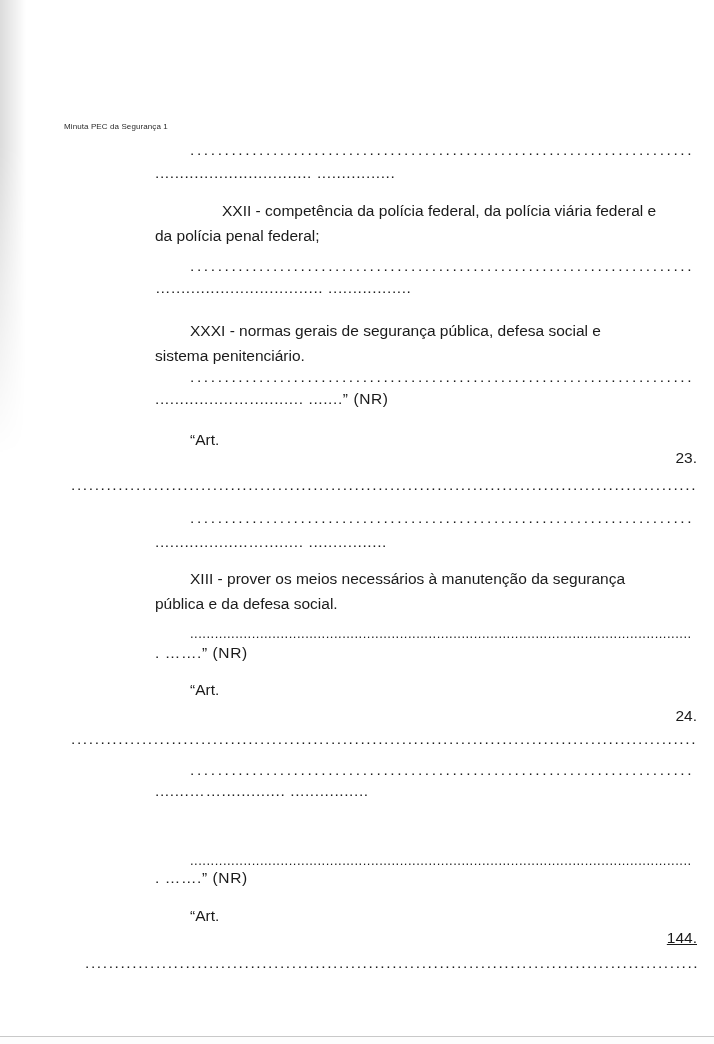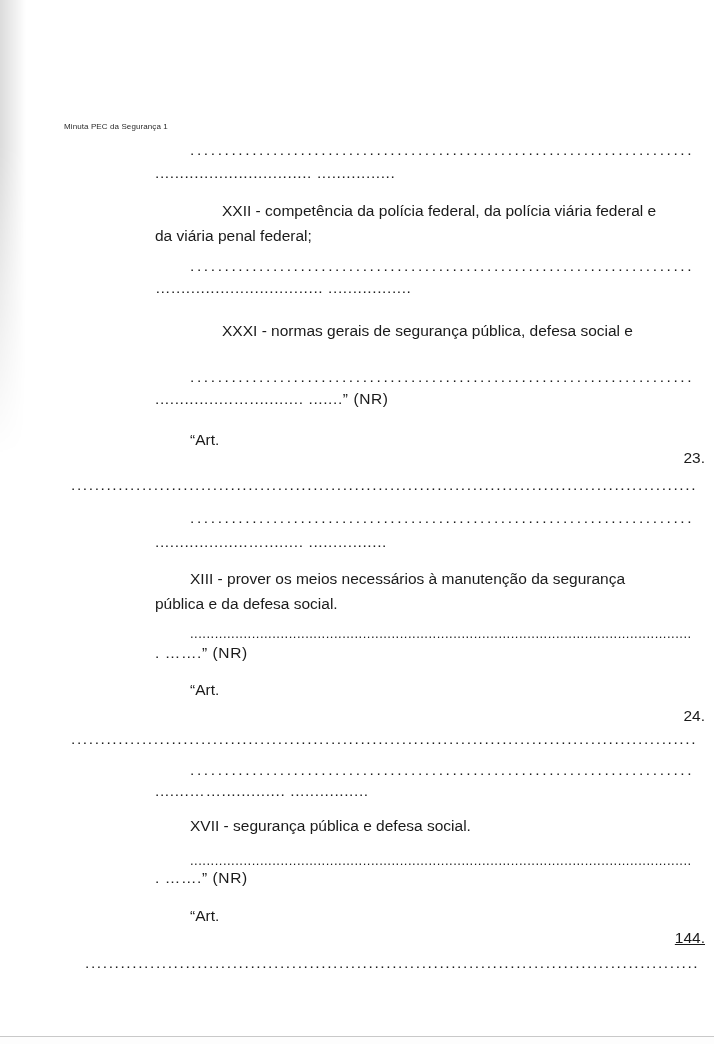--- a/index.html
+++ b/index.html
@@ -12,31 +12,31 @@
     background:linear-gradient(to right, rgba(0,0,0,0.14), rgba(0,0,0,0));
     -webkit-mask-image:linear-gradient(to bottom, #000 30%, transparent 95%);
     mask-image:linear-gradient(to bottom, #000 30%, transparent 95%);
   }
   .row { position:absolute; white-space:nowrap; font-size:15.5px; line-height:21px; }
   .hdr { left:64px; top:122px; font-size:8px; line-height:10px; color:#2b2b2b; letter-spacing:0.1px; }
   .dots { overflow:hidden; letter-spacing:2.6px; }
   .dots-mid { overflow:hidden; letter-spacing:1.6px; }
   .dots-fine { overflow:hidden; letter-spacing:0.5px; font-size:13px; }
   .dots-margin { letter-spacing:0.6px; }
-  .num { right:9px; text-align:right; }
+  .num { right:17px; text-align:right; }
   .edge-bottom { position:absolute; left:0; right:0; top:1036px; border-top:1px solid #c9c9c9; height:8px; background:#fdfdfd; }
 
   
   .r-a1 { left:190px; top:139px; width:503px; }
   .r-a2 { left:155px; top:162px; }
   .r-p1a { left:190px; top:200px;margin-left:32px; }
   .r-p1b { left:155px; top:225px; }
   .r-b1 { left:190px; top:255px; width:503px; }
   .r-b2 { left:155px; top:277px; }
-  .r-p2a { left:190px; top:320px;margin-left:32px; }
+  .r-p2a { left:190px; top:320px; }
   .r-p2b { left:155px; top:345px; }
   .r-c1 { left:190px; top:366px; width:503px; }
   .r-c2 { left:155px; top:388px; }
   .r-art1 { left:190px; top:429px; }
   .r-n1 { top:447px; }
   .r-d { left:71px; top:474px; width:626px; }
   .r-e1 { left:190px; top:507px; width:503px; }
   .r-e2 { left:155px; top:531px; }
   .r-p3a { left:190px; top:568px; }
   .r-p3b { left:155px; top:593px; }
@@ -59,26 +59,27 @@
 
 <div class="page">
   <div class="corner-shadow"></div>
 
   <div class="row hdr">Minuta PEC da Segurança 1</div>
 
   <div class="row dots r-a1">............................................................................</div>
   <div class="row dots-margin r-a2">................................ ................</div>
 
   <div class="row r-p1a">XXII - competência da polícia federal, da polícia viária federal e</div>
-  <div class="row r-p1b">da viária penal federal;</div>
+  <div class="row r-p1b">da polícia penal federal;</div>
 
   <div class="row dots r-b1">............................................................................</div>
   <div class="row dots-margin r-b2">…............................... .................</div>
 
   <div class="row r-p2a">XXXI - normas gerais de segurança pública, defesa social e</div>
+  <div class="row r-p2b">sistema penitenciário.</div>
 
   <div class="row dots r-c1">............................................................................</div>
   <div class="row dots-margin r-c2">................…........... .......” (NR)</div>
 
   <div class="row r-art1">“Art.</div>
   <div class="row num r-n1">23.</div>
 
   <div class="row dots-mid r-d">................................................................................................................</div>
   <div class="row dots r-e1">............................................................................</div>
   <div class="row dots-margin r-e2">...................…........ ................</div>
@@ -89,21 +90,20 @@
   <div class="row dots-fine r-f1">...........................................................................................................................</div>
   <div class="row dots-margin r-f2">. …….” (NR)</div>
 
   <div class="row r-art2">“Art.</div>
   <div class="row num r-n2">24.</div>
 
   <div class="row dots-mid r-g">................................................................................................................</div>
   <div class="row dots r-h1">............................................................................</div>
   <div class="row dots-margin r-h2">.......……............. ................</div>
 
-  <div class="row r-p4">XVII - segurança pública e defesa social.</div>
 
   <div class="row dots-fine r-i1">...........................................................................................................................</div>
   <div class="row dots-margin r-i2">. …….” (NR)</div>
 
   <div class="row r-art3">“Art.</div>
   <div class="row num r-n3">144.</div>
 
   <div class="row dots-mid r-j">................................................................................................................</div>
 
   <div class="edge-bottom"></div>

